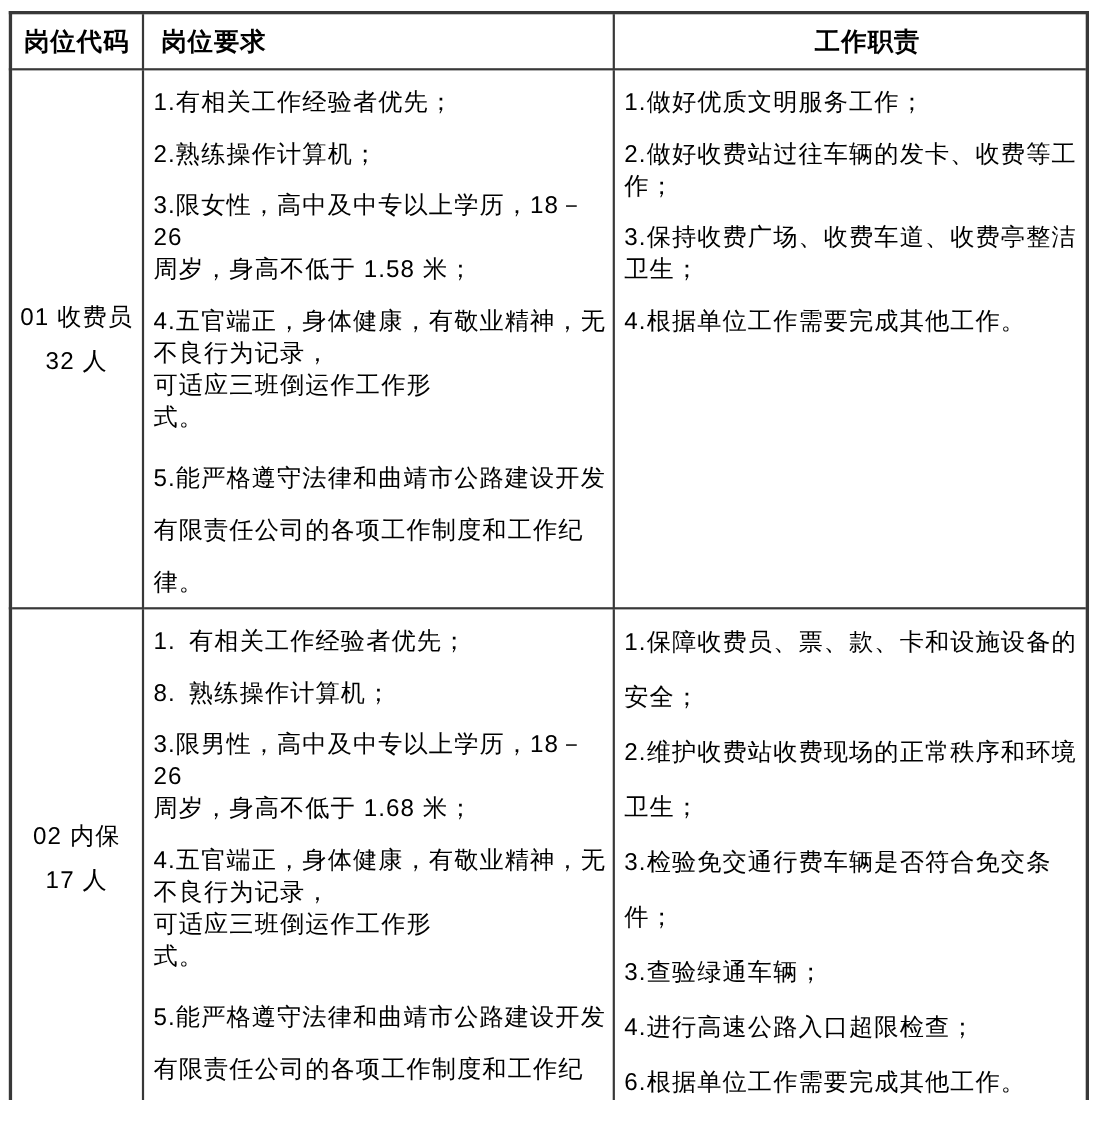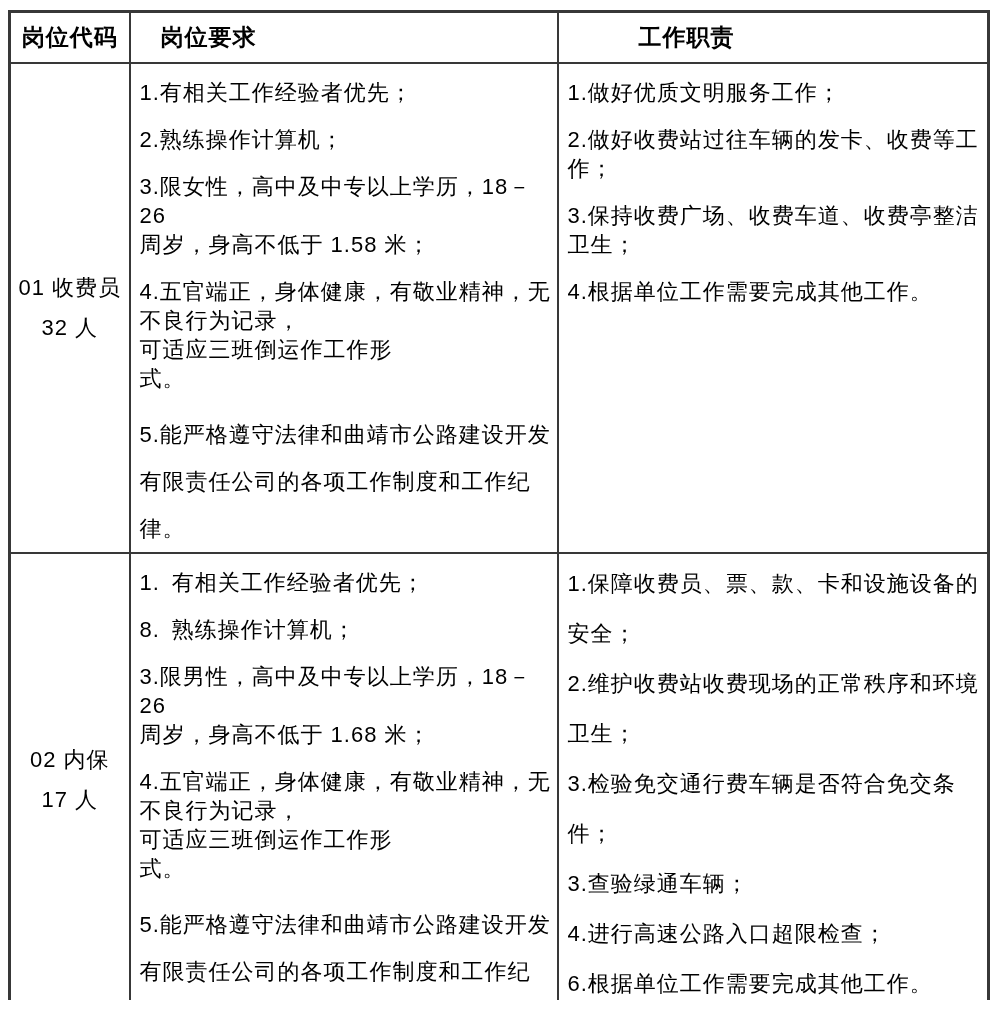--- a/index.html
+++ b/index.html
@@ -19,22 +19,22 @@
     border-collapse:collapse;table-layout:fixed;background:var(--page);
     border:3px solid var(--border);z-index:1;
   }
   col.c1{width:120px;} col.c2{width:428px;} col.c3{width:431px;}
   th,td{border:2px solid var(--border);background:var(--page);}
   th{
     height:51px;font-size:23px;font-weight:bold;letter-spacing:1px;
     vertical-align:middle;padding:0;text-align:left;
   }
   .h1{text-align:center;}
-  .h2{padding-left:30px;}
-  .h3{padding-left:80px;}
+  .h2{padding-left:16px;}
+  .h3{padding-left:32px;text-align:center;}
   td{vertical-align:top;font-size:22px;letter-spacing:1px;}
   .row1 td{height:438px;}
   .row2 td{height:504px;}
   td.code{
     vertical-align:middle;text-align:center;
     white-space:pre-line;line-height:40px;padding:0;
   }
   td.code1{}
   td.code2{padding-bottom:48px;}
   td.req,td.resp{padding:14px 4px 0 9px;margin-top:10px;}

